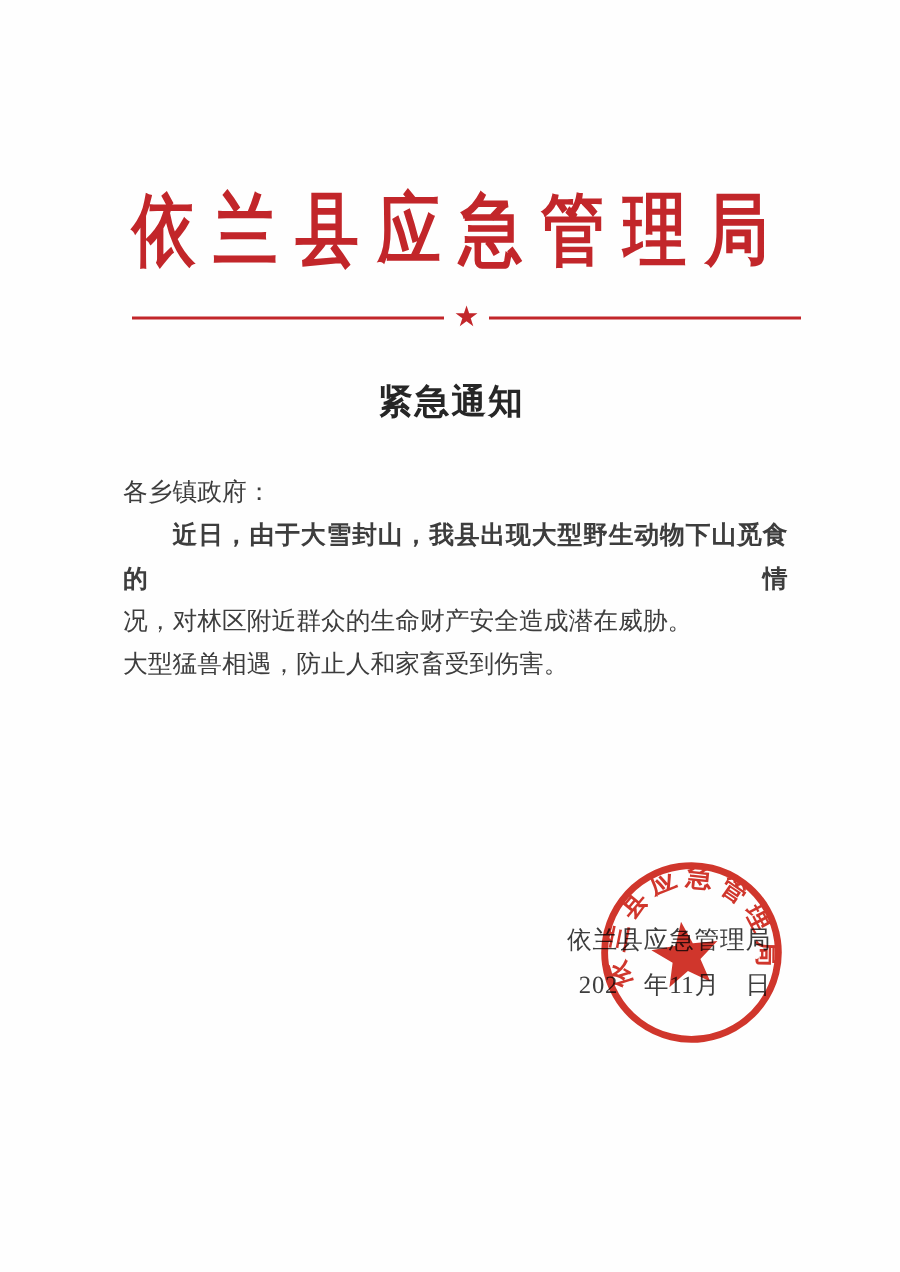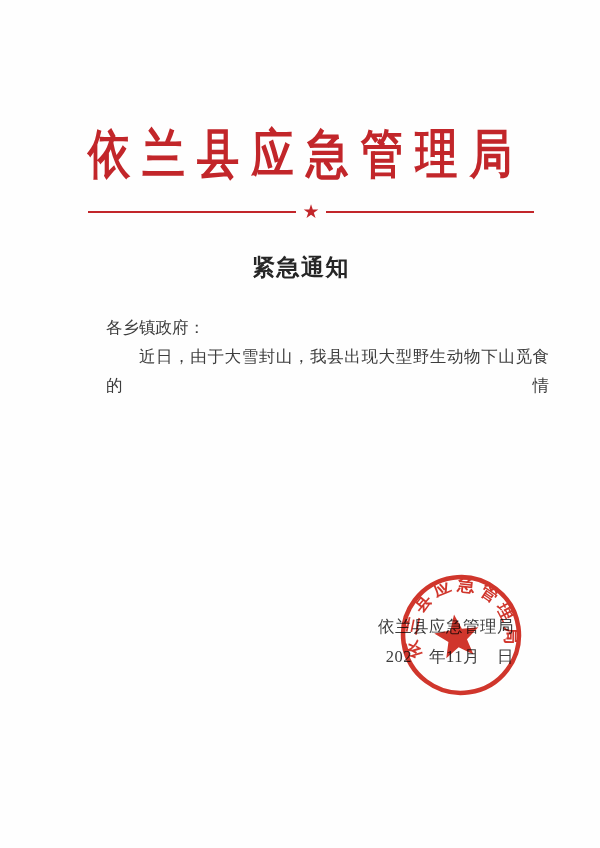--- a/index.html
+++ b/index.html
@@ -34,25 +34,25 @@
   
   .notice-title{
     position:absolute;top:252px;left:0;width:602px;
     text-align:center;
     font-size:23px;font-weight:bold;color:#262626;
     letter-spacing:1.5px;
   }
   
   .body-text{
     position:absolute;top:314px;left:82px;width:443px;
-    font-size:16.5px;line-height:28.8px;color:#3d3d3d;margin-left:24px;
+    font-size:16.5px;line-height:28.8px;color:#3d3d3d;
   }
   .line{min-height:28.8px;}
   .line.indent{text-indent:2em;}
-  .line.fill{text-align:justify;text-align-last:justify;}
+  .line.fill{text-align:justify;text-align-last:justify;font-weight:bold;}
   
   .signature{
     position:absolute;top:612px;left:0;width:514px;
     text-align:right;
     font-size:16.5px;line-height:30px;color:#3d3d3d;
     letter-spacing:0.5px;
   }
   
   .seal{
     position:absolute;left:397px;top:571px;width:128px;height:128px;
@@ -79,21 +79,23 @@
     <div class="star">★</div>
     <div class="rule"></div>
   </div>
 
   <div class="notice-title">紧急通知</div>
 
   <div class="body-text">
     <div class="line">各乡镇政府：</div>
 
     <div class="line indent fill">近日，由于大雪封山，我县出现大型野生动物下山觅食的情</div>
+    <div class="line">况，对林区附近群众的生命财产安全造成潜在威胁。</div>
 
+    <div class="line">大型猛兽相遇，防止人和家畜受到伤害。</div>
   </div>
 
   <div class="signature">
     <div>依兰县应急管理局</div>
     <div>202　年11月　日</div>
   </div>
 
   <div class="seal">
     <svg viewBox="0 0 126 126">
       <defs>

